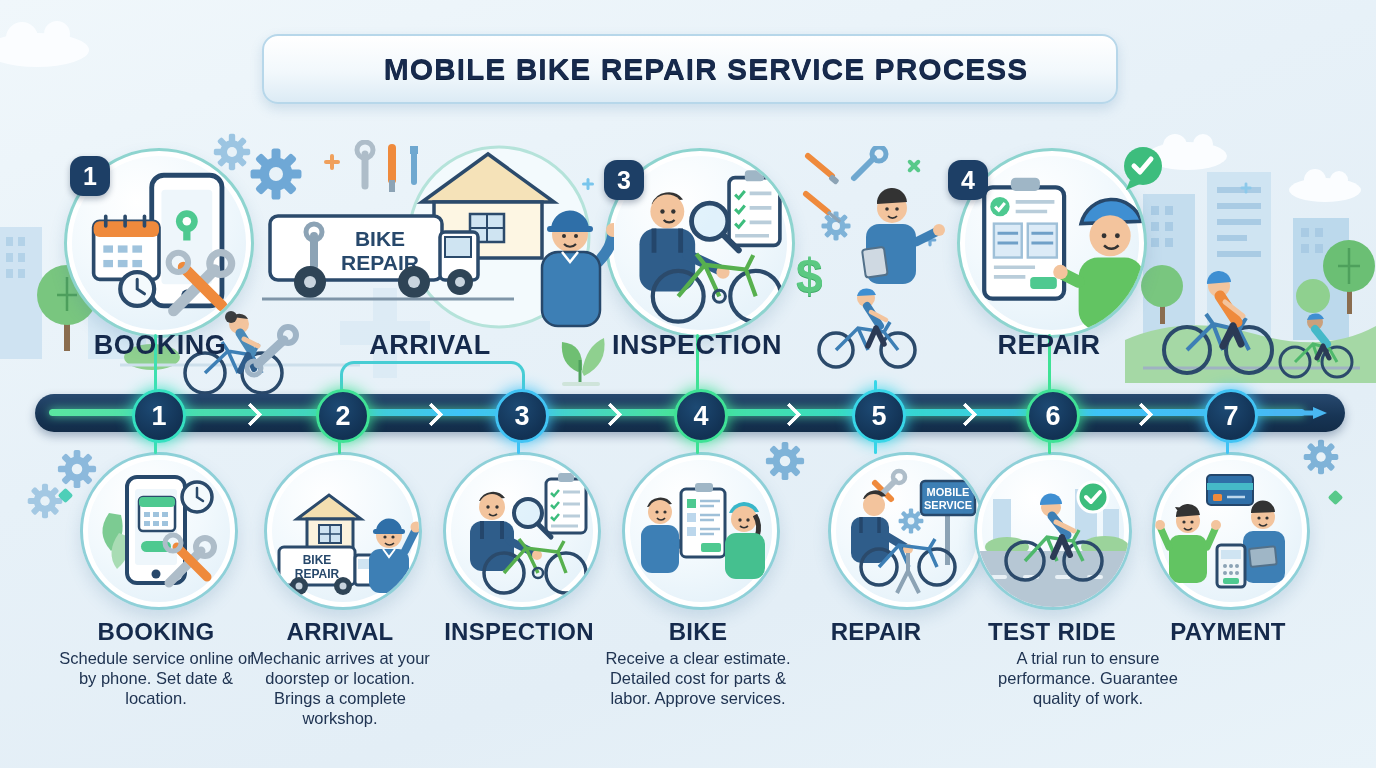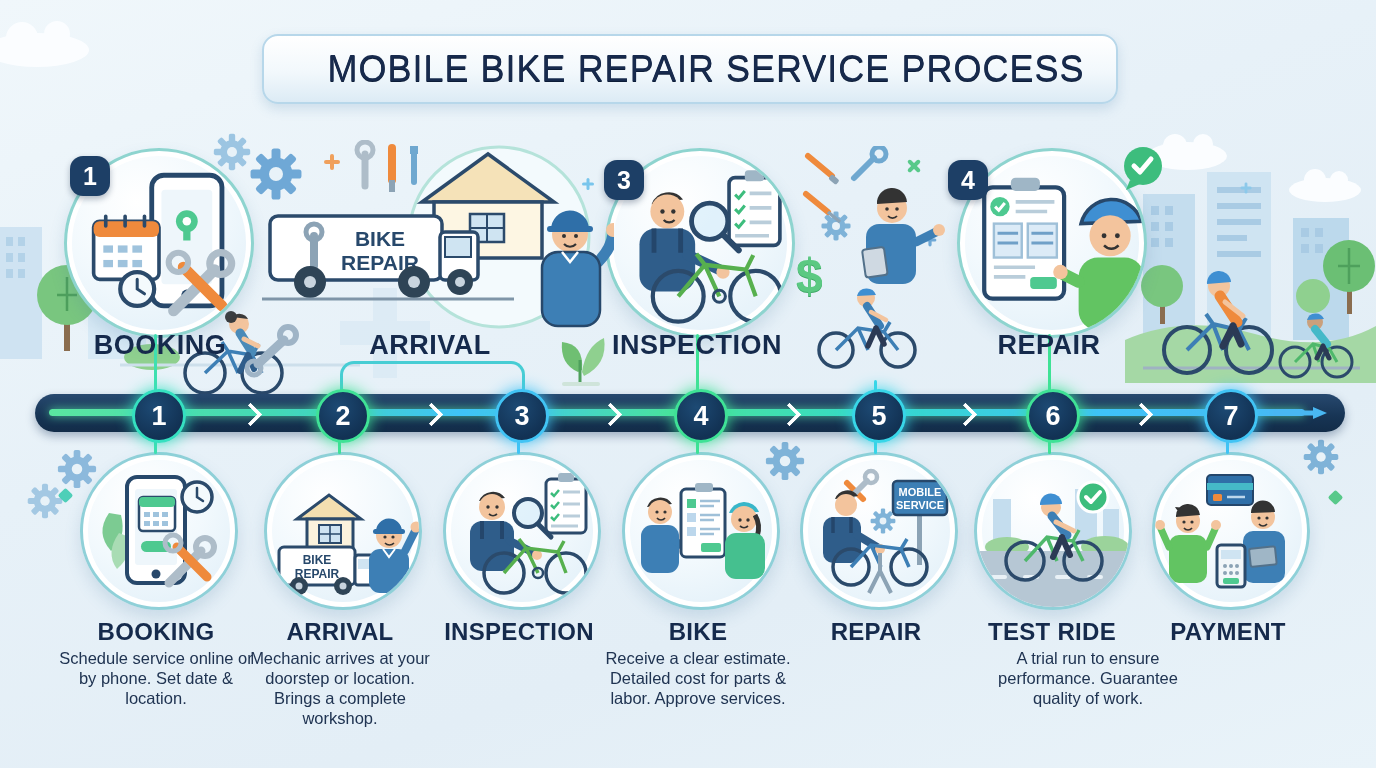--- a/index.html
+++ b/index.html
@@ -7,21 +7,21 @@
     font-family:"Liberation Sans",sans-serif;
     background:linear-gradient(160deg,#f0f7fb 0%,#e7f1f8 40%,#e3eef6 70%,#e9f3f9 100%);}
   .abs{position:absolute;}
 
   
   .title-box{position:absolute;left:262px;top:34px;width:852px;height:66px;
     background:linear-gradient(180deg,#ffffff 0%,#f2f8fc 55%,#dcebf5 100%);
     border:2px solid #b7d7ea;border-radius:16px;
     box-shadow:0 5px 12px rgba(90,140,180,.22);
     display:flex;align-items:center;justify-content:center;}
-  .title-text{font-size:36px;font-weight:normal;letter-spacing:1px;color:#172a4d;
+  .title-text{font-size:30px;font-weight:bold;letter-spacing:1px;color:#172a4d;
     text-shadow:0 1px 0 #0d1d38;padding-left:32px;}
 
   
   .step-circle{position:absolute;border-radius:50%;
     background:radial-gradient(circle at 38% 28%,#ffffff 0%,#f2f9fd 45%,#ddedf7 100%);
     box-shadow:inset 0 0 0 5px #ffffff,0 8px 16px rgba(70,120,160,.18);overflow:hidden;}
   .circ-top{width:184px;height:184px;border:3px solid #8ed4cf;}
   .circ-bot{width:152px;height:152px;border:3px solid #8fd0d8;}
   .step-circle svg{width:100%;height:100%;display:block;}
 
@@ -585,21 +585,21 @@
       <path d="M130 60 q6 10 2 22" stroke="#333" stroke-width="5" fill="none"></path>
       <circle cx="115" cy="65" r="1.7" fill="#333"></circle>
         <circle cx="123" cy="65" r="1.7" fill="#333"></circle>
         <path d="M115 71 a6 6 0 0 0 8 0" stroke="#333" stroke-width="1.7" fill="none"></path>
       <rect x="100" y="78" width="40" height="46" rx="11" fill="#45c08f"></rect>
     </svg>
   </div>
   <div class="bstep-title" style="left:698px"><span>BIKE</span></div>
   <div class="bstep-desc" style="left:698px"><span>Receive a clear estimate. Detailed cost for parts &amp; labor. Approve services.</span></div>
 
-  <div class="step-circle circ-bot" style="left:800px;top:452px">
+  <div class="step-circle circ-bot" style="left:828px;top:452px">
     <svg viewBox="0 0 152 152">
       <rect x="114" y="44" width="5" height="66" fill="#8ca3b5"></rect>
       <rect x="90" y="26" width="54" height="34" rx="4" fill="#3d7fb5" stroke="#27486b" stroke-width="2.5"></rect>
       <text x="117" y="41" text-anchor="middle" font-size="11" font-weight="bold" fill="#fff" font-family="Liberation Sans, sans-serif">MOBILE</text>
       <text x="117" y="54" text-anchor="middle" font-size="11" font-weight="bold" fill="#fff" font-family="Liberation Sans, sans-serif">SERVICE</text>
       <path d="M44 28 L60 44" stroke="#ef8a3c" stroke-width="6" stroke-linecap="round"></path>
       <path d="M64 26 L48 42" stroke="#aebdc9" stroke-width="6" stroke-linecap="round"></path>
         <circle cx="68" cy="22" r="6" fill="none" stroke="#aebdc9" stroke-width="4.5"></circle>
       <g transform="translate(80,66) scale(.62)" color="#7fb3d8">
           <use href="#gearsym"></use>

